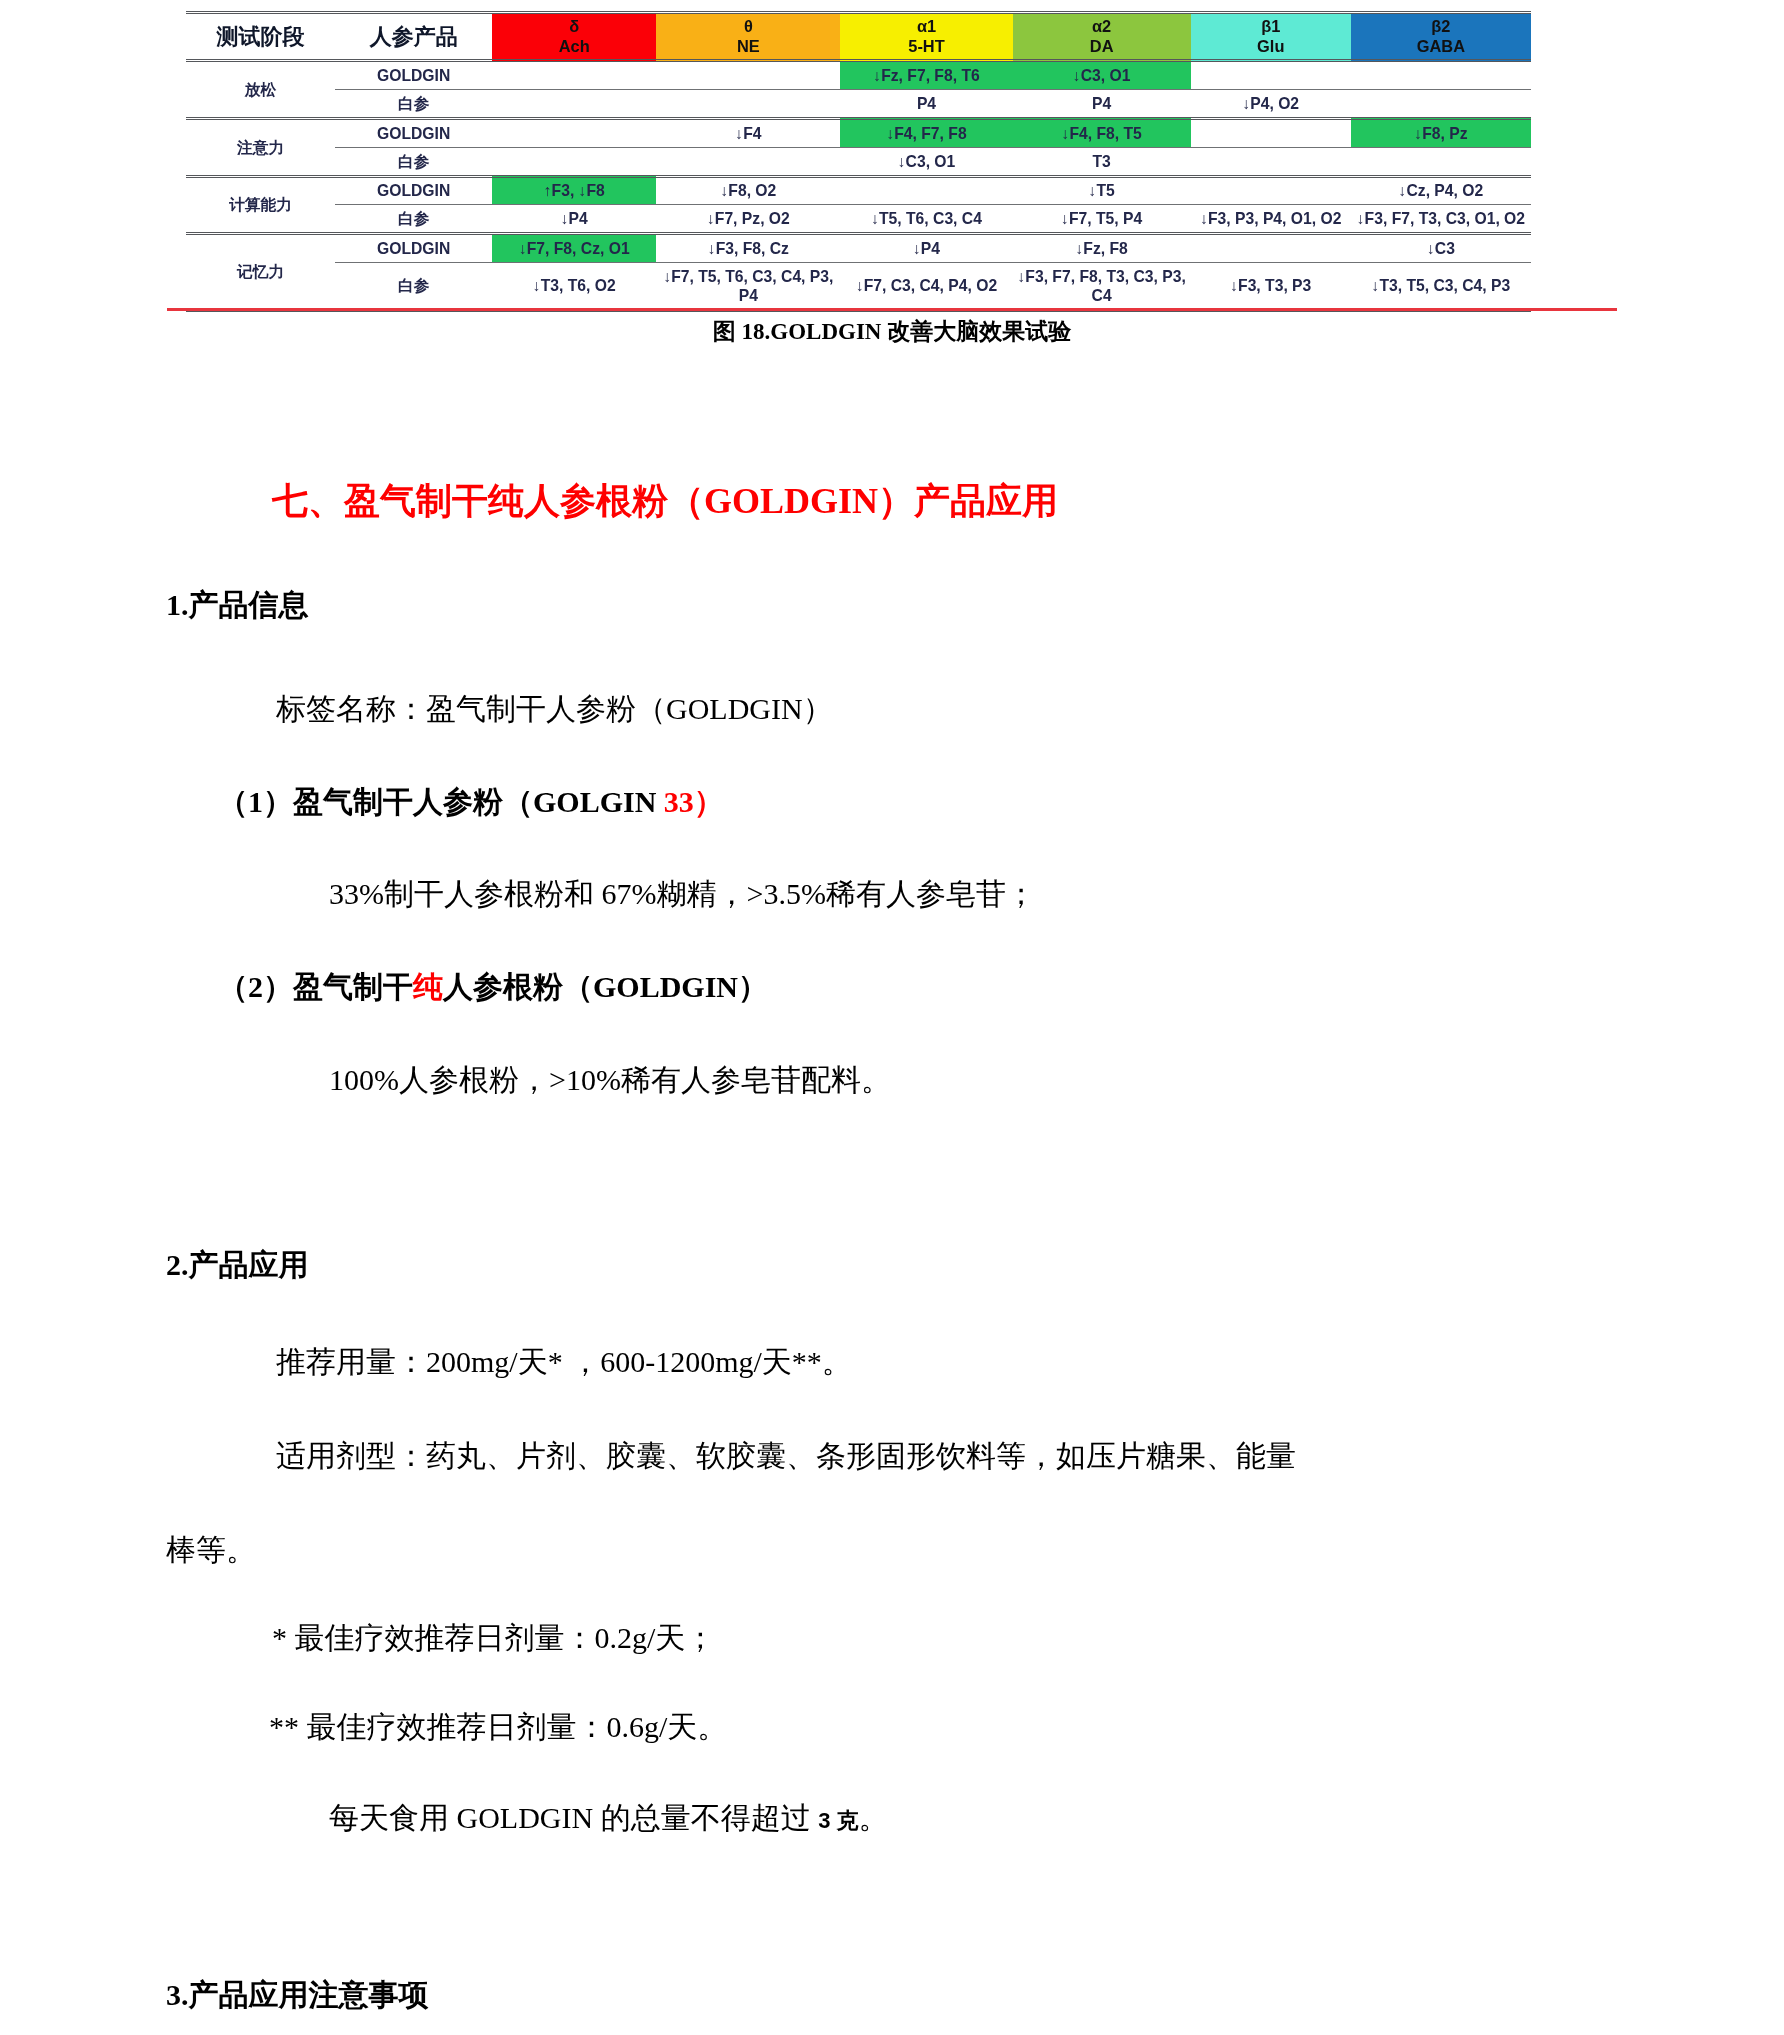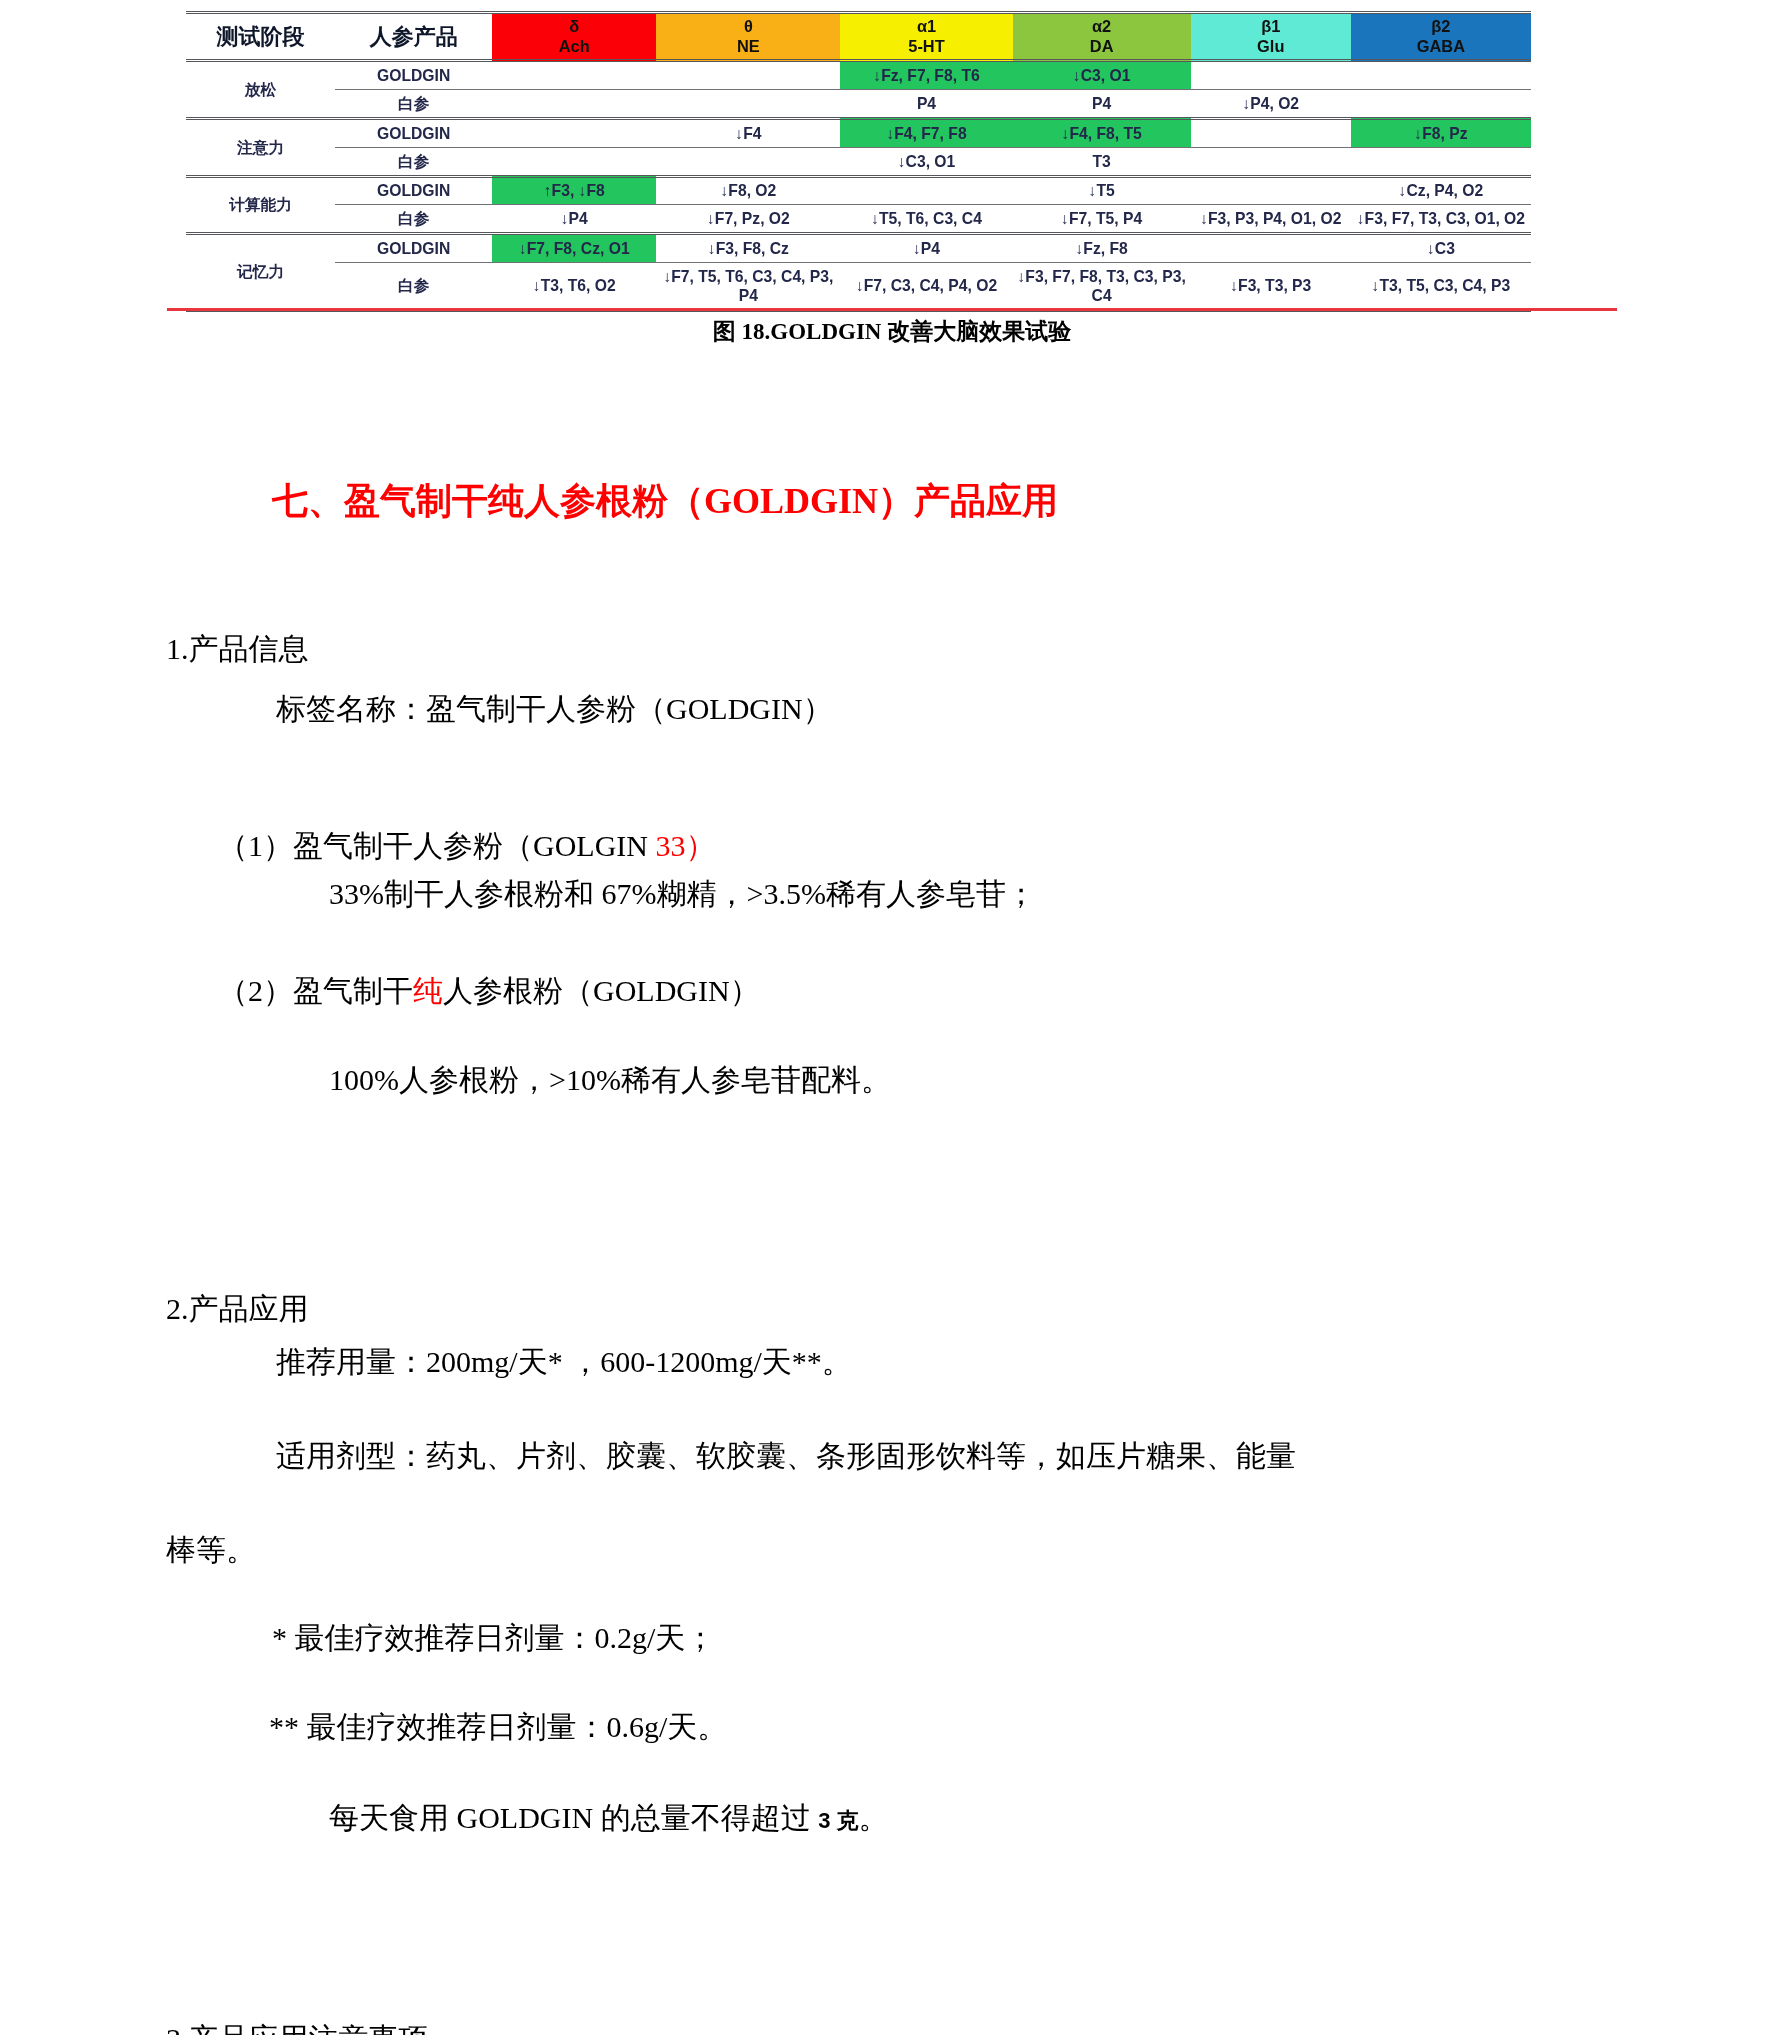--- a/index.html
+++ b/index.html
@@ -26,21 +26,21 @@
   tr.row-bai td{border-top:1.6px solid #6f7174;}
   td.hl{background:#22c55e;}
   .redline{position:absolute;left:167px;top:308px;width:1450px;height:3.1px;background:#e8353e;}
 
   .caption{position:absolute;left:0;top:316px;width:1784px;text-align:center;
            font-size:23px;font-weight:600;color:#000;}
 
   
   .line{position:absolute;white-space:nowrap;font-size:30px;line-height:38px;color:#000;}
   .h-red{left:272px;top:479px;font-size:36px;line-height:44px;font-weight:bold;}
-  .sub{font-weight:400;margin-top:44px;}
+  .sub{font-weight:700;}
   .red{color:#fe0000;}
   .big-bold{font-size:22px;font-weight:bold;font-family:Liberation Sans, sans-serif;}
 </style>
 </head>
 <body>
 
 <div class="page">
 
   <div class="tablewrap">
     <table class="eeg" id="eeg-table">
@@ -177,21 +177,21 @@
   <div class="line h-red red">七、盈气制干纯人参根粉（GOLDGIN）产品应用</div>
 
   <div class="line sub" style="left:166px;top:586px;">1.产品信息</div>
 
   <div class="line" style="left:276px;top:690px;">标签名称：盈气制干人参粉（GOLDGIN）</div>
 
   <div class="line sub" style="left:218px;top:783px;"><span>（1）盈气制干人参粉（GOLGIN </span><span class="red">33）</span></div>
 
   <div class="line" style="left:329px;top:875px;">33%制干人参根粉和 67%糊精，&gt;3.5%稀有人参皂苷；</div>
 
-  <div class="line sub" style="left:218px;top:928px;"><span>（2）盈气制干</span><span class="red">纯</span><span>人参根粉（GOLDGIN）</span></div>
+  <div class="line sub" style="left:218px;top:968px;"><span>（2）盈气制干</span><span class="red">纯</span><span>人参根粉（GOLDGIN）</span></div>
 
   <div class="line" style="left:329px;top:1061px;">100%人参根粉，&gt;10%稀有人参皂苷配料。</div>
 
   <div class="line sub" style="left:166px;top:1246px;">2.产品应用</div>
 
   <div class="line" style="left:276px;top:1343px;">推荐用量：200mg/天* ，600-1200mg/天**。</div>
 
   <div class="line" style="left:276px;top:1437px;">适用剂型：药丸、片剂、胶囊、软胶囊、条形固形饮料等，如压片糖果、能量</div>
 
   <div class="line" style="left:166px;top:1531px;">棒等。</div>

